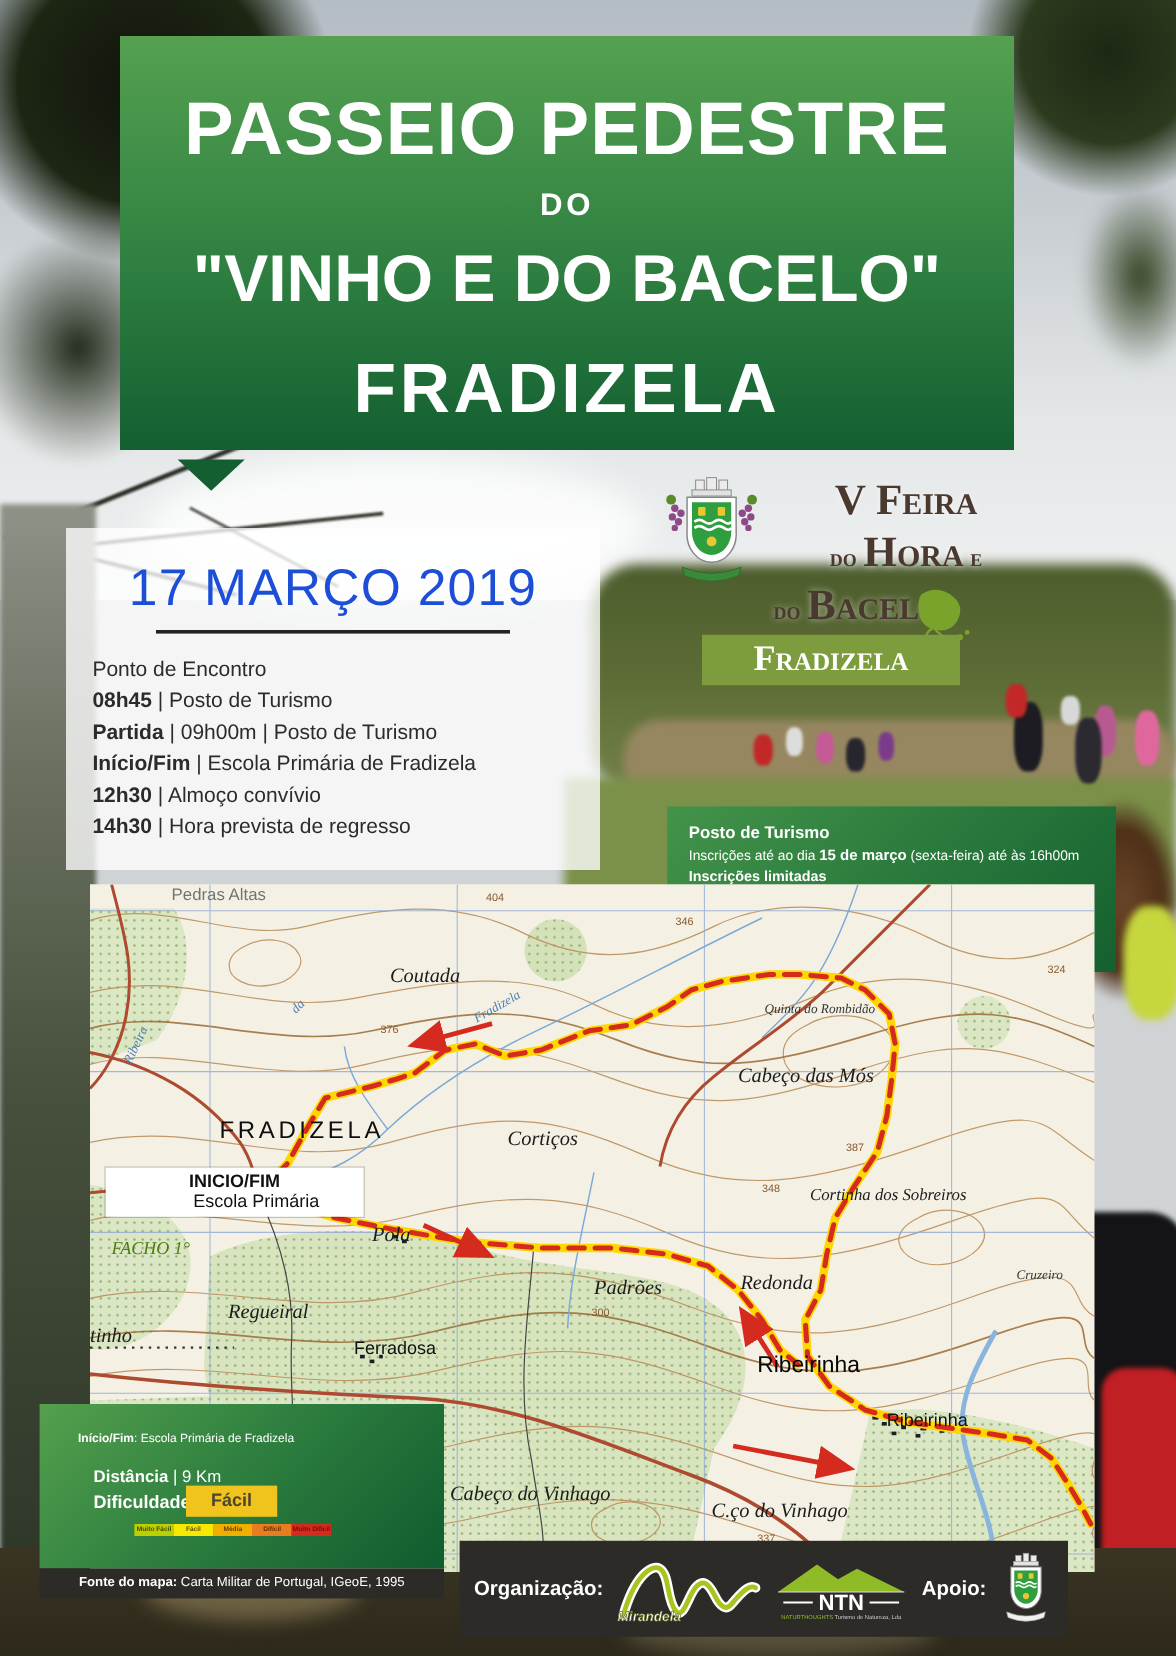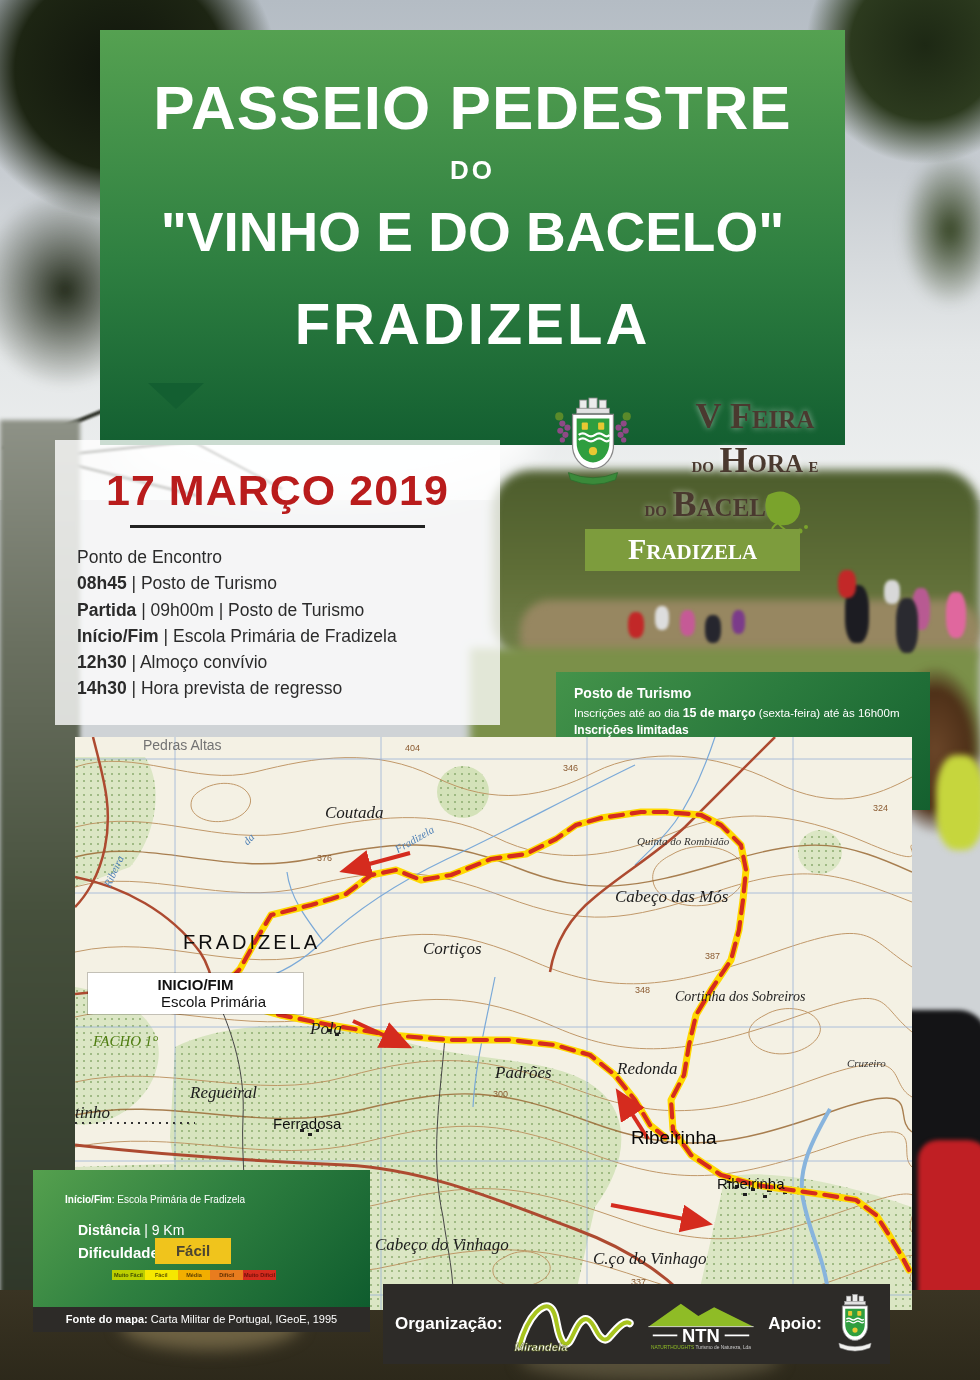--- a/index.html
+++ b/index.html
@@ -29,32 +29,32 @@
             background:linear-gradient(180deg,#8e9287 0%,#6a7060 25%,#46503c 55%,#2e3628 100%);filter:blur(2px);}
   .bottom-ground{left:0;top:1290px;width:980px;height:95px;
             background:linear-gradient(180deg,#3a3423 0%,#2c281a 100%);}
   .hiker{border-radius:40%;filter:blur(1.5px);}
   .fg-hair{left:885px;top:665px;width:100px;height:170px;
            background:radial-gradient(closest-side,#6a4528,#4e3018 70%,rgba(60,38,18,0));filter:blur(3px);}
   .fg-black{left:838px;top:1010px;width:150px;height:380px;border-radius:30px;background:#141416;filter:blur(2px);}
   .fg-red{left:918px;top:1140px;width:70px;height:245px;border-radius:20px;background:#c01f24;filter:blur(2px);}
   .hi-vis{left:936px;top:755px;width:48px;height:95px;border-radius:40%;background:#c6d63d;filter:blur(3px);}
   
-  #banner{left:100px;top:30px;width:745px;height:415px;color:#fff;text-align:center;
+  #banner{left:100px;top:30px;width:745px;height:345px;color:#fff;text-align:center;
           background:linear-gradient(180deg,#55a151 0%,#2f8041 55%,#135f31 100%);}
   #banner .t1{margin-top:42px;font-size:62px;font-weight:bold;letter-spacing:1px;}
   #banner .t2{margin-top:12px;font-size:26px;font-weight:bold;letter-spacing:3px;}
   #banner .t3{margin-top:14px;font-size:55px;font-weight:bold;}
   #banner .t4{margin-top:26px;font-size:58px;font-weight:bold;letter-spacing:3px;}
   #banner-tip{left:148px;top:383px;width:0;height:0;
           border-left:28px solid transparent;border-right:28px solid transparent;
           border-top:26px solid #135f31;}
   
   #infobox{left:55px;top:440px;width:445px;height:285px;background:rgba(255,255,255,.78);color:#2b2b2b;}
-  #infobox .date{margin-top:26px;text-align:center;font-size:43px;font-weight:bold;color:#b91c1c;letter-spacing:1px;}
+  #infobox .date{margin-top:26px;text-align:center;font-size:43px;font-weight:normal;color:#1d4ed8;letter-spacing:1px;}
   #infobox .date-rule{width:295px;border-bottom:3px solid #222;margin:10px auto 16px auto;}
   #schedule{padding:0 10px 0 22px;font-size:17.5px;line-height:1.5;}
   .sched-line b{font-weight:bold;}
   
   #fair{left:540px;top:395px;width:330px;height:185px;font-family:"Liberation Serif",serif;}
   #fair .fl{position:absolute;left:100px;width:230px;text-align:center;color:#4a392f;
             font-variant:small-caps;font-weight:bold;text-shadow:0 0 6px rgba(255,255,255,.55);}
   #fair .fl1{top:0;font-size:36px;}
   #fair .fl2{top:44px;font-size:36px;}
   #fair .fl3{top:88px;font-size:36px;left:60px;}
@@ -73,21 +73,21 @@
   #reg .price{font-size:15px;margin-top:2px;}
   #reg .price b{font-size:16px;}
   
   #map{left:75px;top:737px;width:837px;height:573px;background:#f4f1e4;}
   #map svg{position:absolute;left:0;top:0;}
   .mlbl{position:absolute;color:#1c1c1c;white-space:nowrap;font-family:"Liberation Serif",serif;}
   .lbl-town{font-family:"Liberation Sans",sans-serif;font-size:20px;letter-spacing:3px;color:#0e0e0e;}
   .lbl-place{font-style:italic;font-size:14px;}
   .lbl-lg{font-size:17px;}
   .lbl-small{font-style:italic;font-size:11px;color:#333;}
-  .lbl-village{font-family:"Liberation Sans",sans-serif;font-size:15px;color:#111;}
+  .lbl-village{font-family:"Liberation Sans",sans-serif;font-size:15px;color:#111;margin-left:22px;}
   .lbl-dest{font-family:"Liberation Sans",sans-serif;font-size:19px;color:#050505;}
   .lbl-brown{font-style:italic;font-size:15px;color:#4d7c0f;}
   .lbl-num{font-size:9px;color:#8a5a30;font-family:"Liberation Sans",sans-serif;}
   .lbl-stream{font-style:italic;font-size:11px;color:#4d7fb5;}
   .lbl-part{font-family:"Liberation Sans",sans-serif;font-size:14px;color:#737373;}
   .rot-m30{transform:rotate(-30deg);}
   .rot-m45{transform:rotate(-45deg);}
   .rot-m65{transform:rotate(-65deg);}
   #start-box{position:absolute;left:13px;top:236px;width:215px;background:#fff;text-align:center;
              padding:3px 0 4px 0;outline:1px solid rgba(0,0,0,.2);font-family:"Liberation Sans",sans-serif;}

